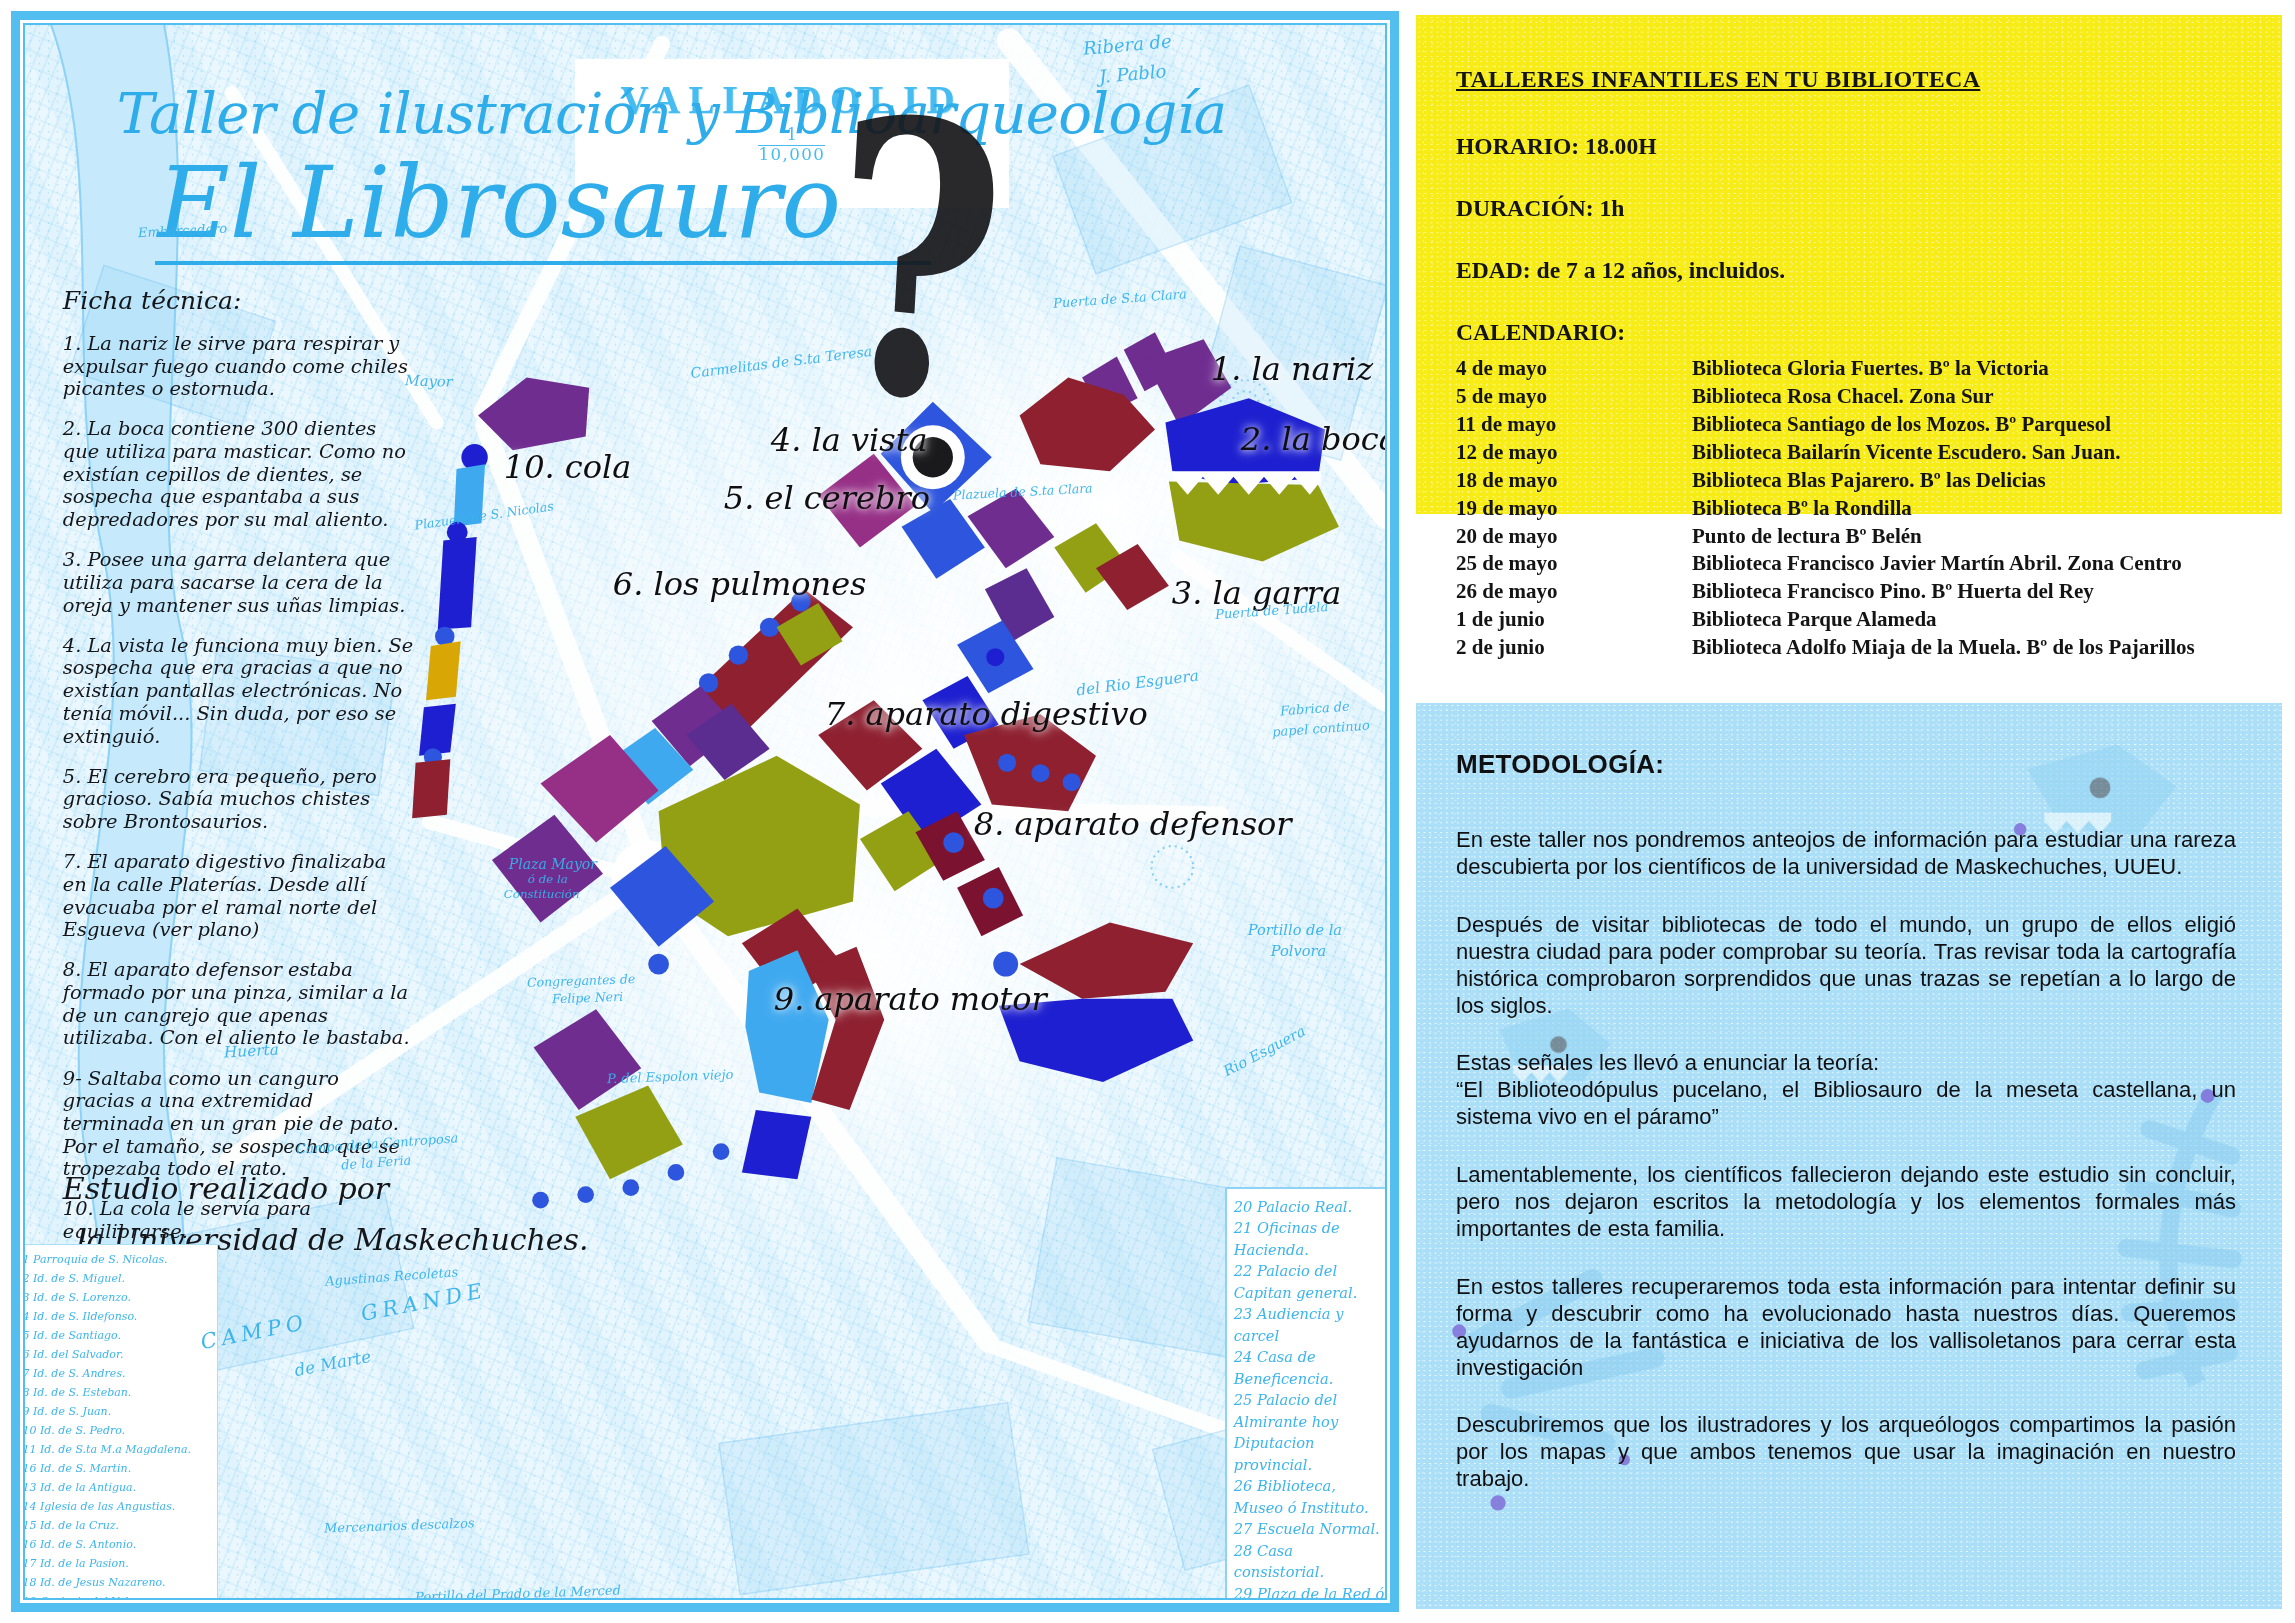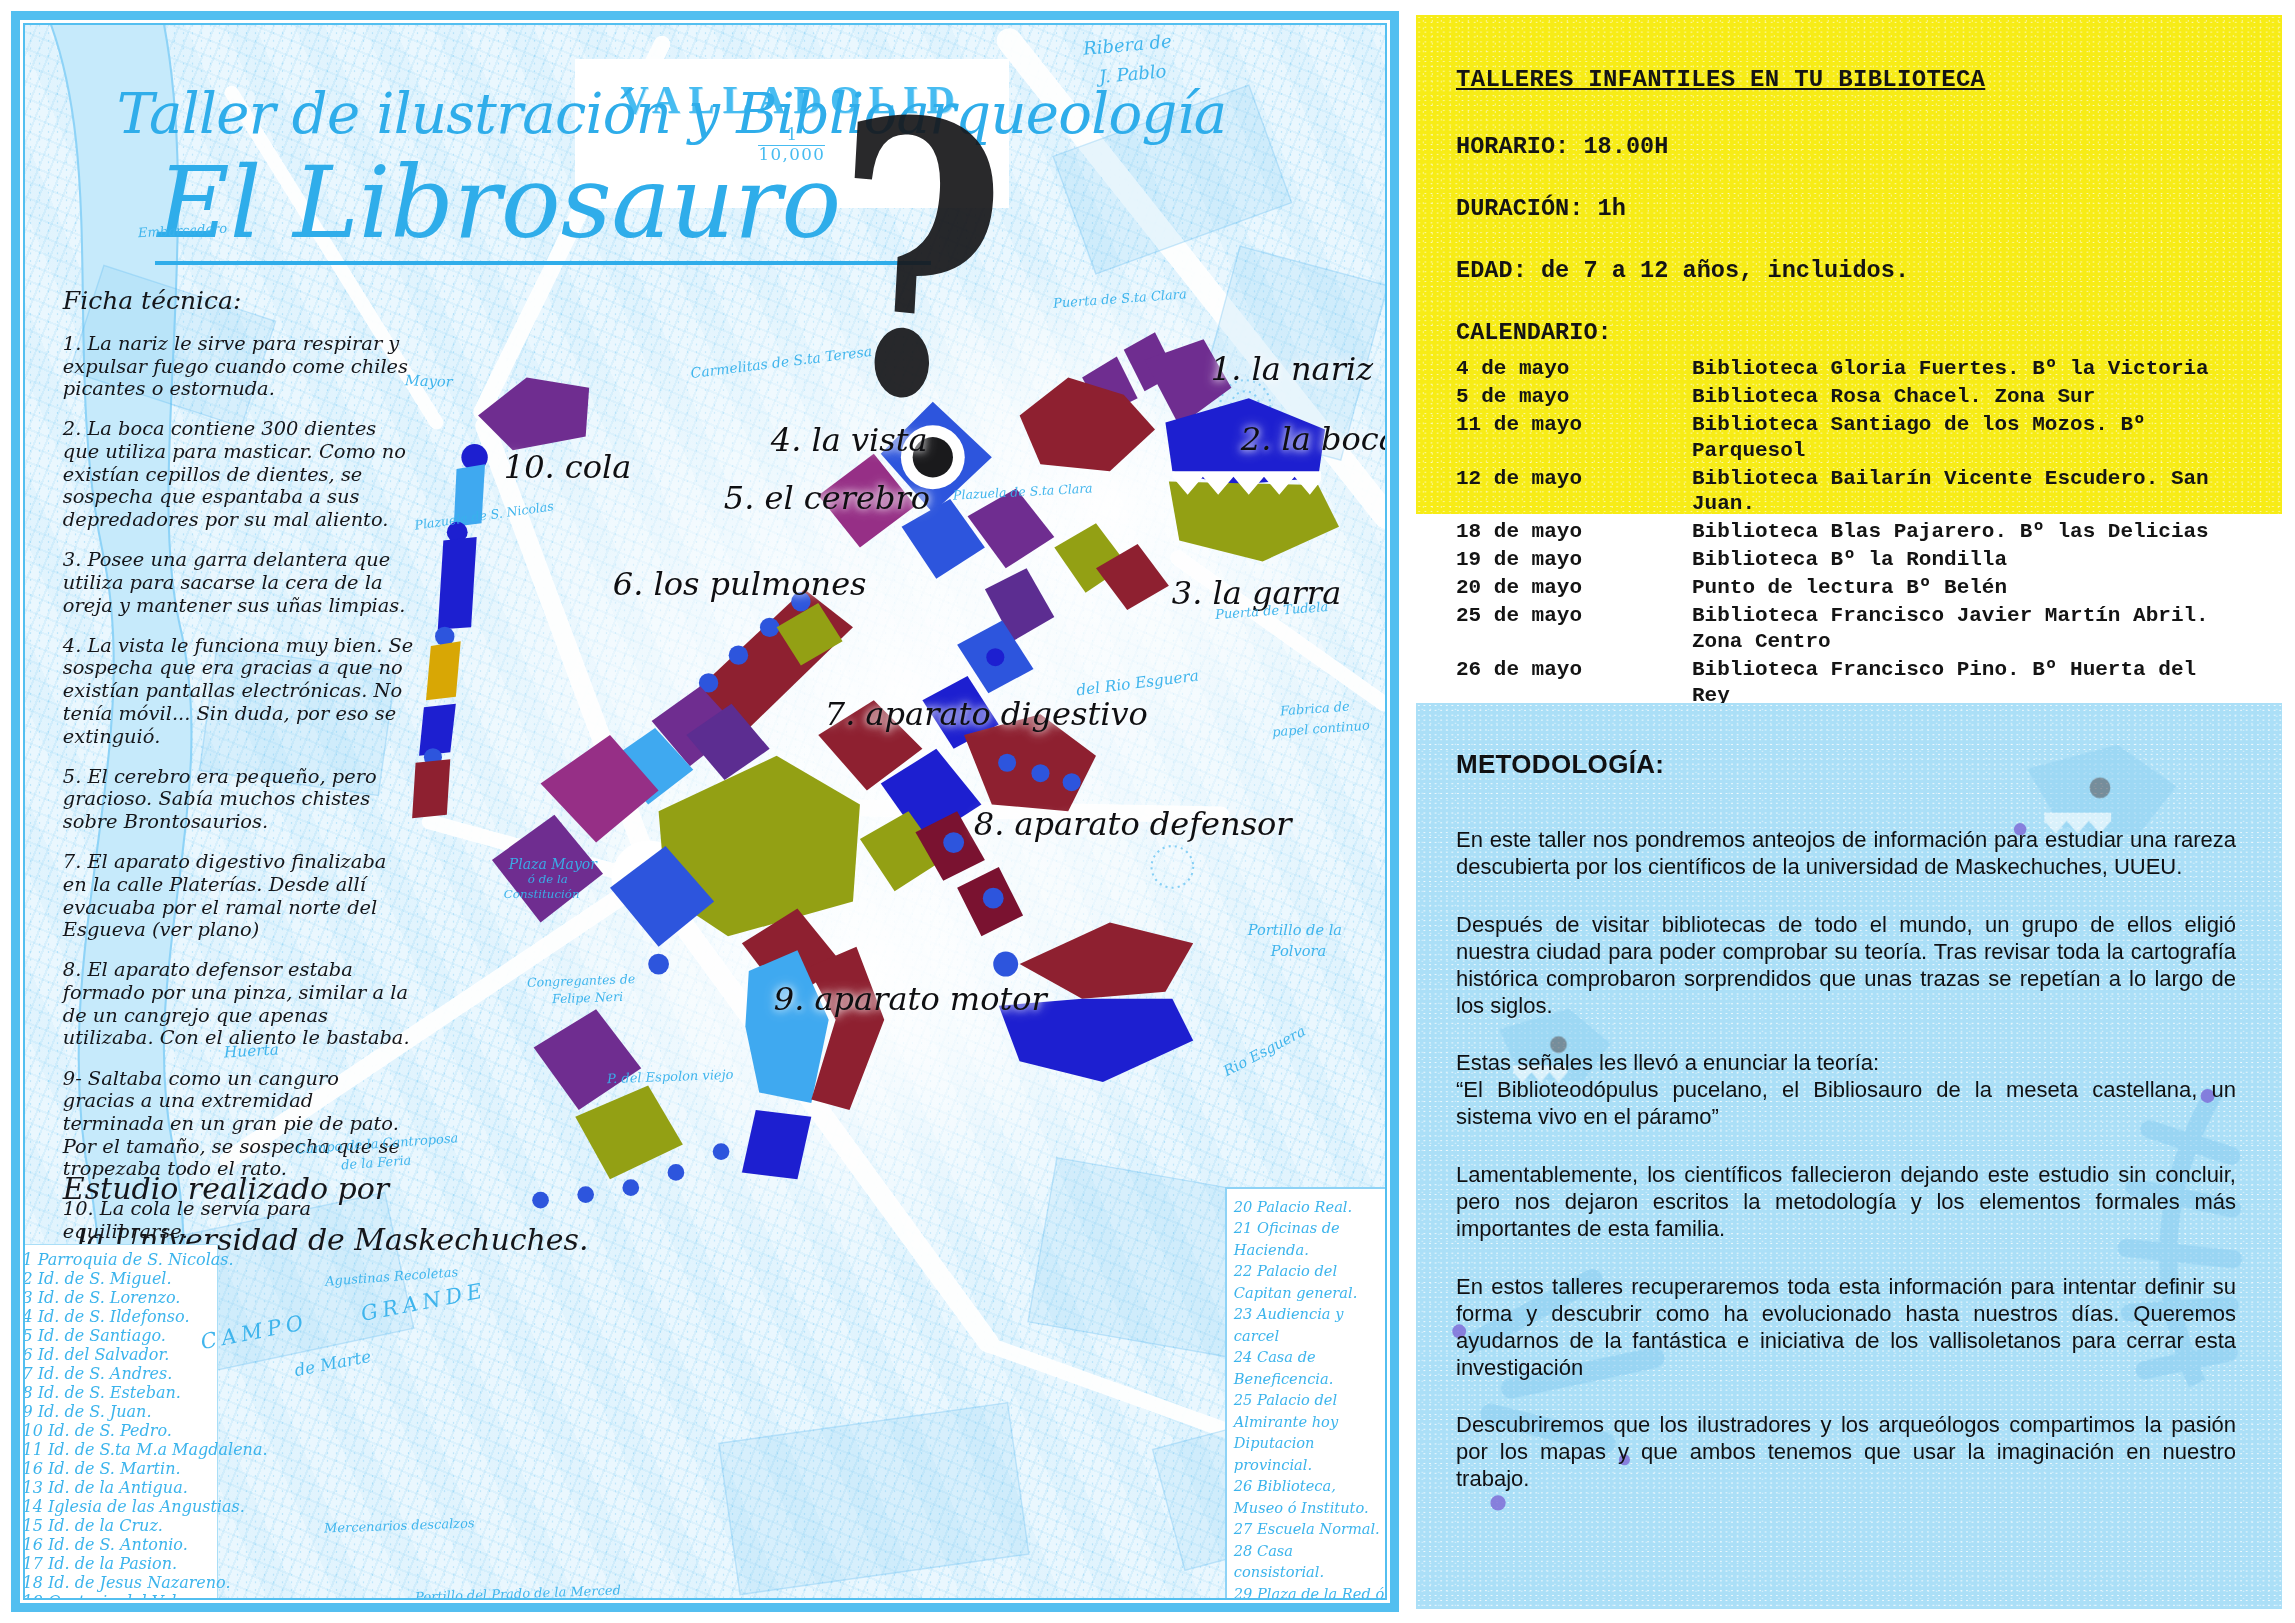--- a/index.html
+++ b/index.html
@@ -48,32 +48,32 @@
              text-shadow:0 0 7px rgba(255,255,255,.95), 0 0 12.5px rgba(255,255,255,.85);}
   .place{position:absolute;font-style:italic;color:#38b2ec;white-space:nowrap;opacity:.95;}
 
   .qmark{position:absolute;left:840px;top:117px;font-size:375px;line-height:.74;font-weight:bold;
          color:#17171a;transform:scaleX(.78) rotate(4deg);transform-origin:top left;
          font-family:"DejaVu Serif", serif;opacity:.92;}
 
   .legend{position:absolute;background:#ffffff;color:#3cb4ec;font-style:italic;}
   .legend-left{left:16.7px;top:1245px;width:203px;height:368px;padding:5.6px 2.8px 0 7px;box-sizing:border-box;
                border-top:1.4px solid #a9def7;border-right:1.4px solid #a9def7;}
-  .legend-left .legend-line{font-size:16px;line-height:19px;white-space:nowrap;}
+  .legend-left .legend-line{font-size:11px;line-height:19px;white-space:nowrap;}
   .legend-right{left:1226px;top:1188px;width:169px;height:425px;padding:7px 4.2px 0 7px;box-sizing:border-box;
                 border:2.1px solid #8ed3f6;}
   .legend-right .legend-line{font-size:14.6px;line-height:21.5px;}
 
   
   .yellow-panel{position:absolute;left:1416px;top:15.3px;width:866px;height:499px;
       background-color:#f7ec16;
       background-image:radial-gradient(rgba(255,255,255,.75) 0.7px, transparent 1px),
                        radial-gradient(rgba(255,255,255,.55) 0.7px, transparent 1px);
       background-size:6.2px 4.9px, 9px 7.6px;background-position:0 0, 2.8px 2.1px;
-      font-family:Liberation Mono, monospace;color:#141414;
+      font-family:Liberation Serif, serif;color:#141414;
       padding:51px 39px 0 40px;box-sizing:border-box;}
   .yp-heading{font-size:24px;font-weight:700;text-decoration:underline;letter-spacing:0.3px;margin:0 0 40px 0;}
   .yp-line{font-size:23.6px;font-weight:700;margin:0 0 35px 0;}
   .yp-line.cal-label{margin-bottom:9.7px;}
   .cal{display:grid;grid-template-columns:236px 1fr;row-gap:2.1px;font-size:21px;font-weight:700;line-height:1.23;}
   .cal .d{white-space:nowrap;}
   .yp-inscripciones{font-size:23.6px;font-weight:700;margin-top:18px;}
 
   
   .blue-panel{position:absolute;left:1416px;top:703px;width:866px;height:906px;

